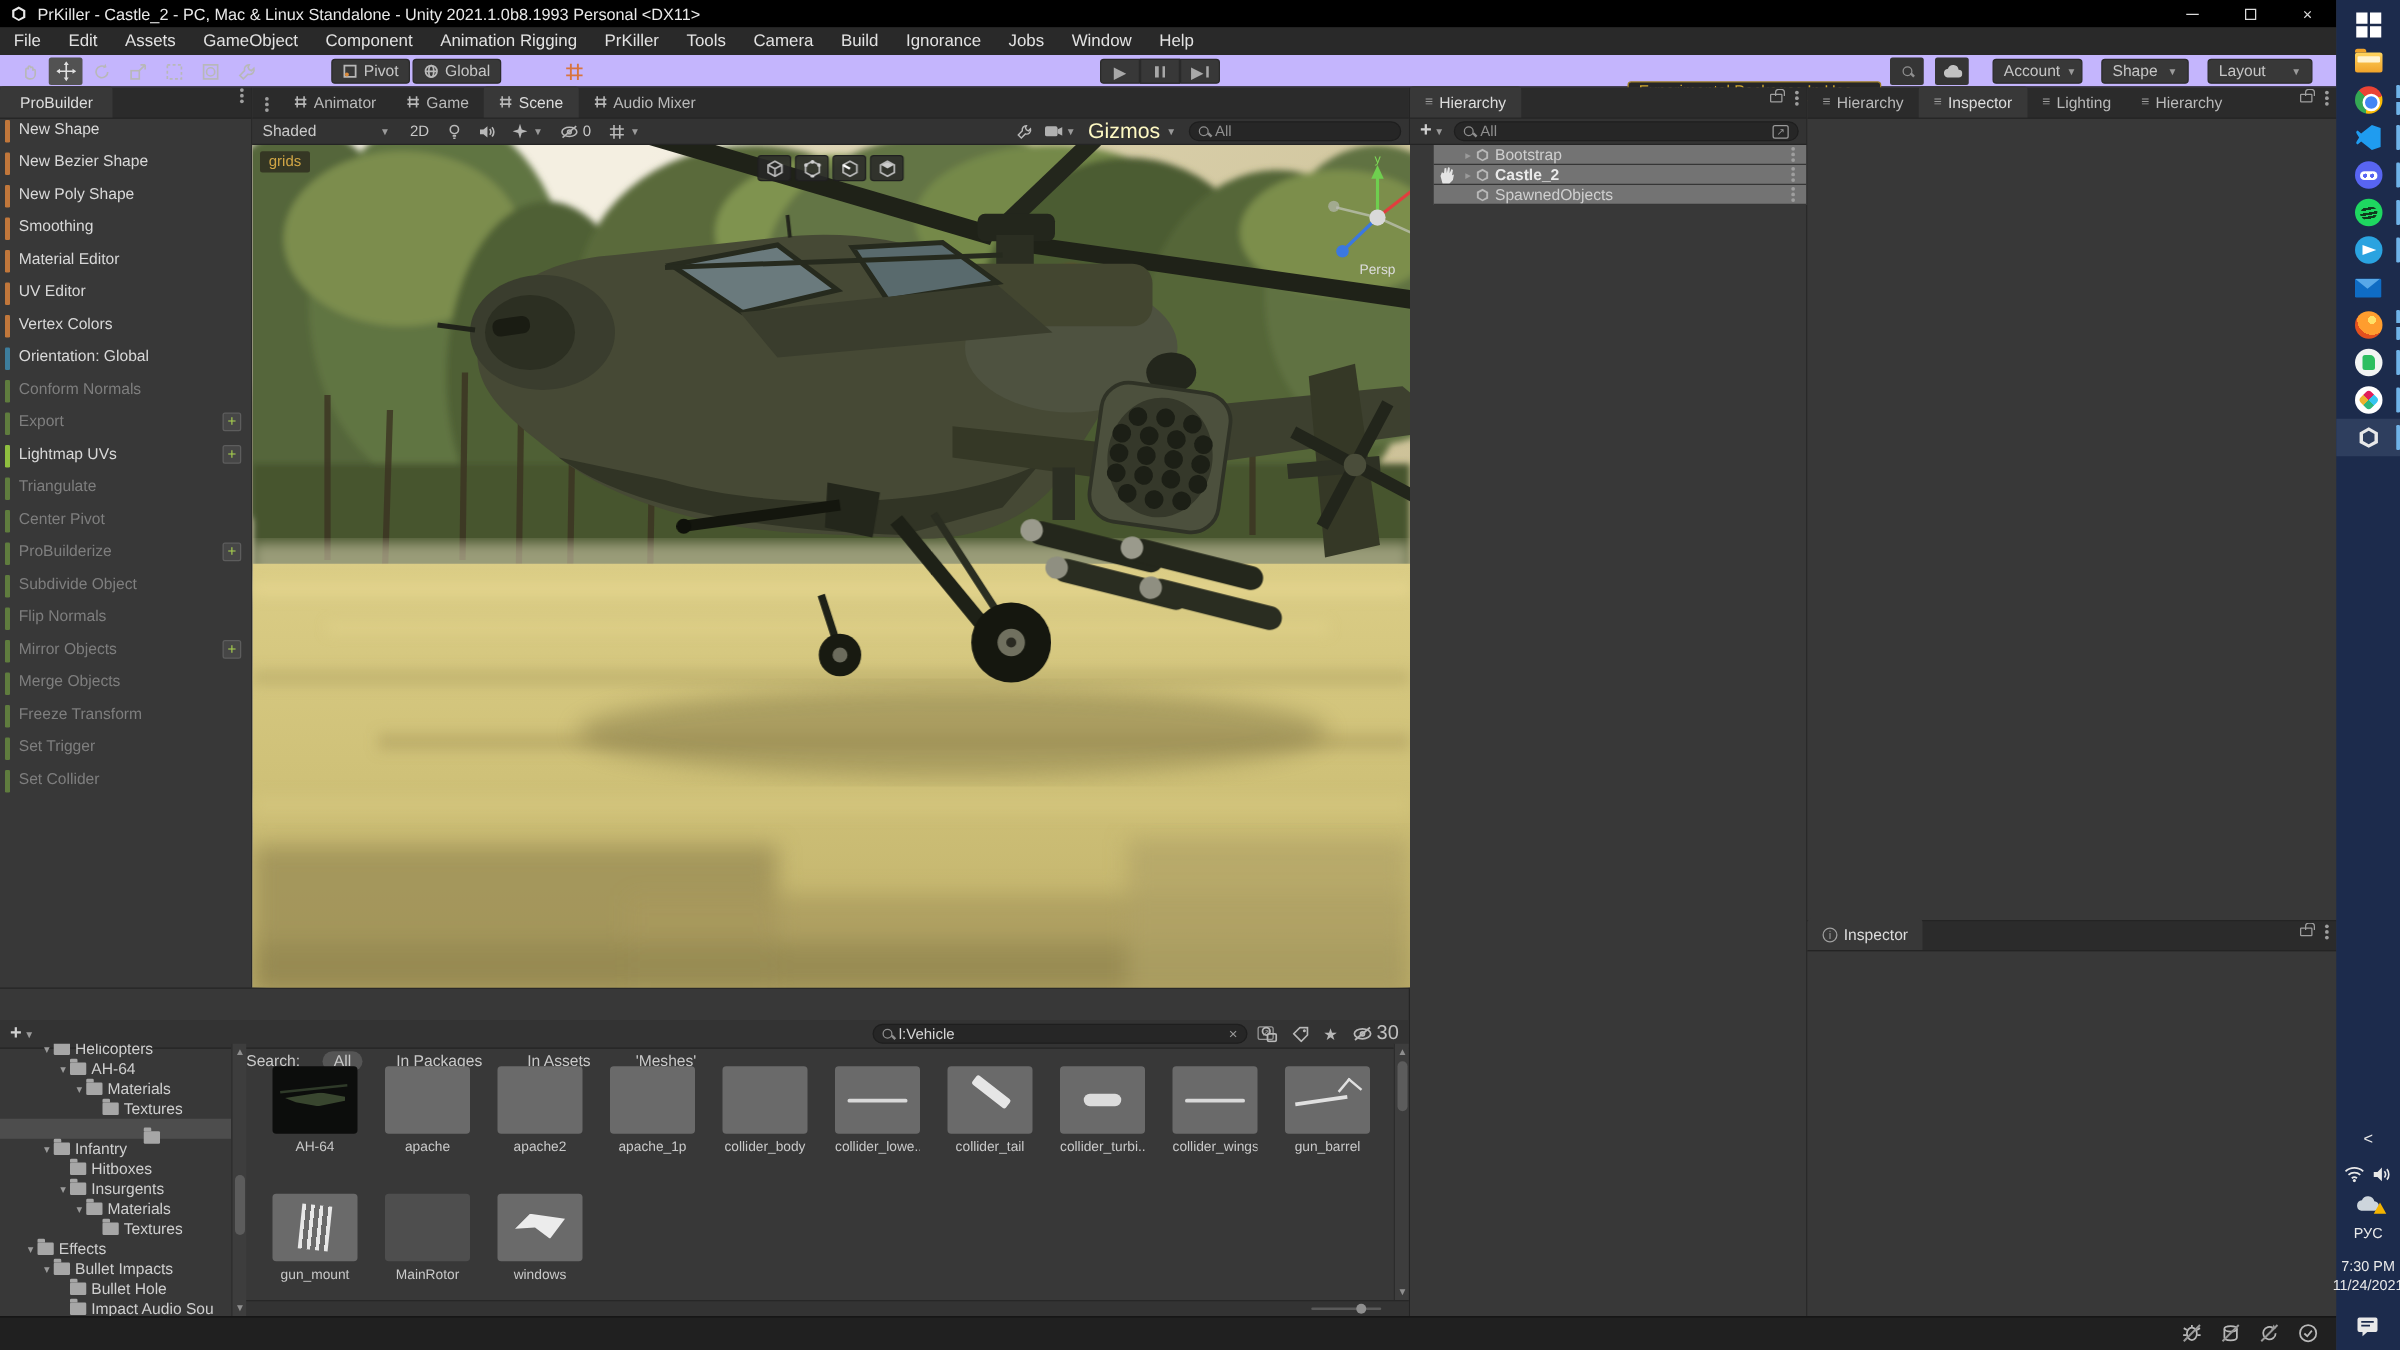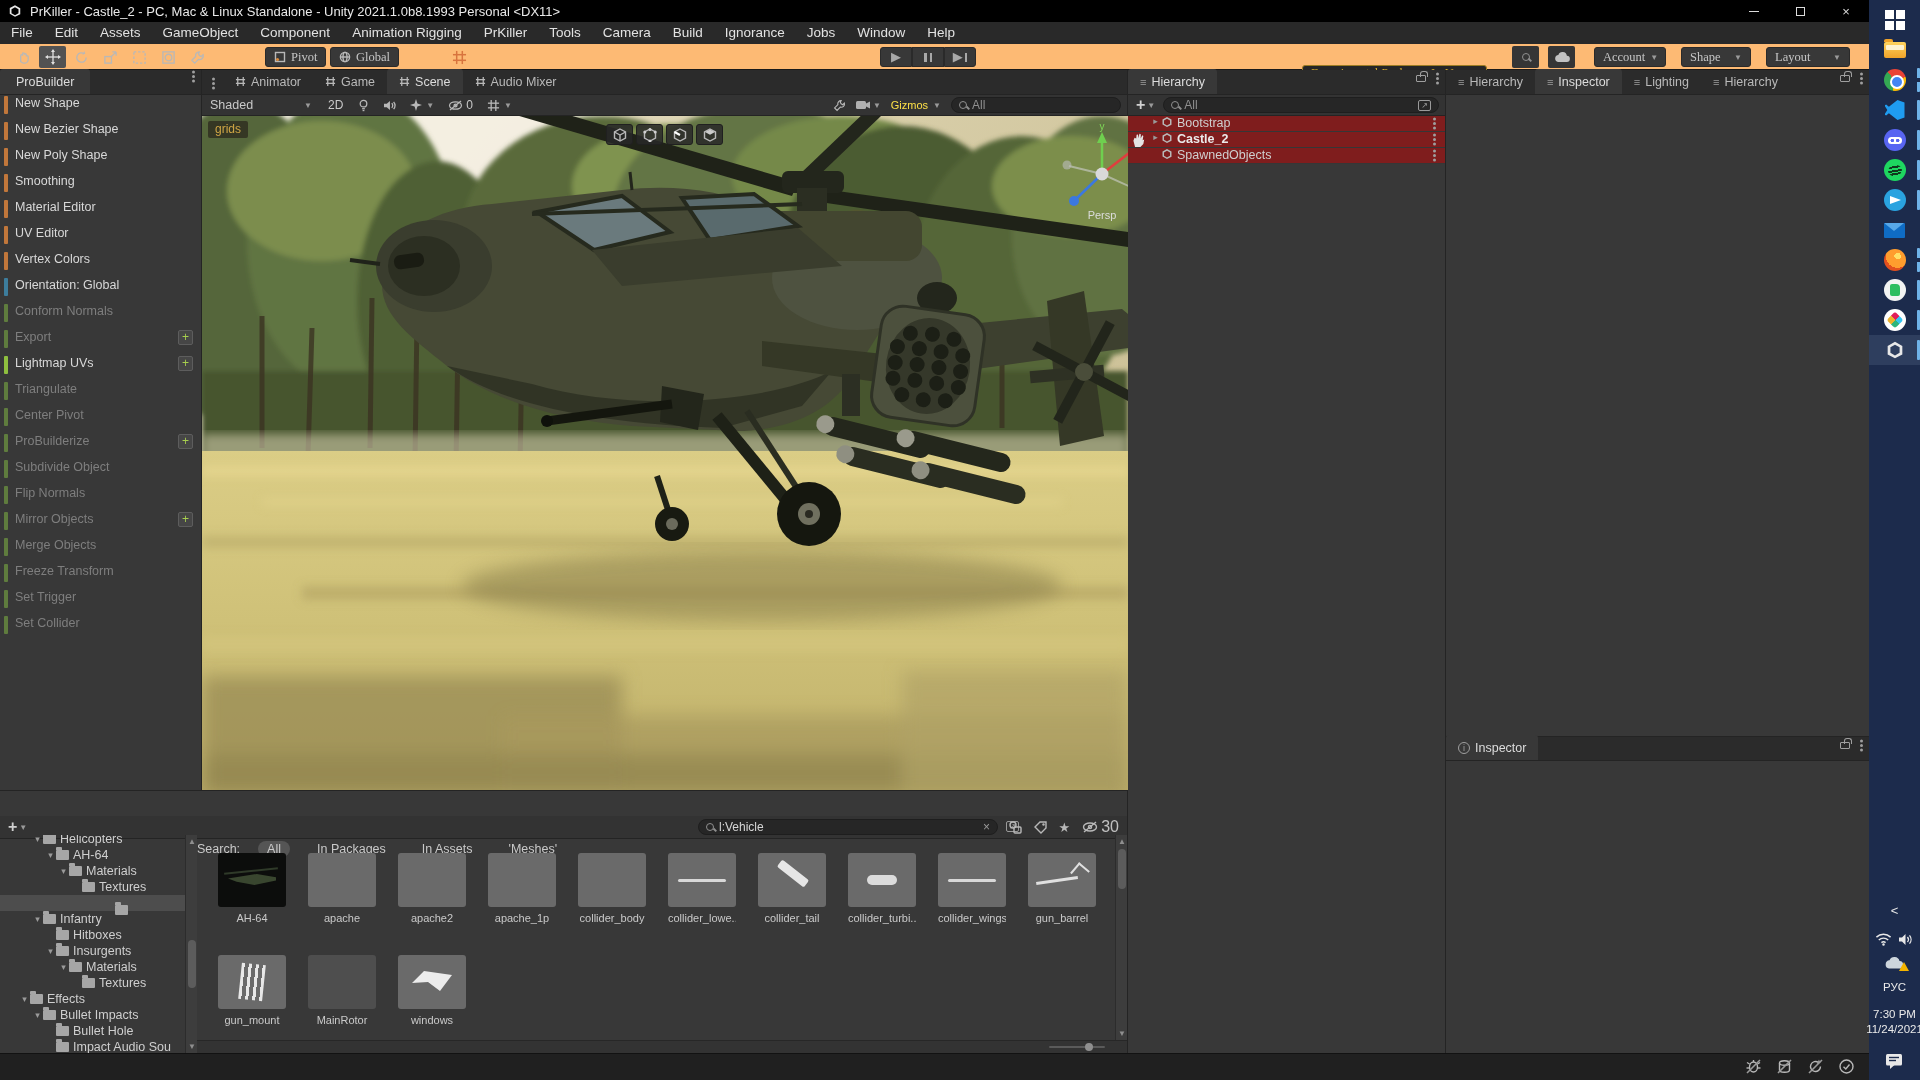--- a/index.html
+++ b/index.html
@@ -12,21 +12,21 @@
   #titlebar { left:0; top:0; width:1869px; height:22px; background:#000; display:flex; align-items:center; color:#e9e9e9; font-size:13px; }
   #titlebar .ulogo { margin:0 8px 0 8px; }
   .wbtns { position:absolute; right:0; top:0; height:22px; display:flex; }
   .wbtn { width:46px; height:22px; display:flex; align-items:center; justify-content:center; color:#dcdcdc; font-size:13px; }
   .wbtn .ming { width:10px; height:1px; background:#dcdcdc; }
   .wbtn .maxg { width:9px; height:9px; border:1px solid #dcdcdc; }
 
   #menubar { left:0; top:22px; width:1869px; height:22px; background:#292929; display:flex; align-items:center; }
   .menu-item { padding:0 11px; font-size:13.5px; color:#e2e2e2; height:22px; line-height:22px; }
 
-  #toolbar { left:0; top:44px; width:1869px; height:26px; background:#fdba74; border-bottom:1px solid #191919;font-family:Liberation Serif, serif; }
+  #toolbar { left:0; top:44px; width:1869px; height:26px; background:#c4b5fd; border-bottom:1px solid #191919; }
   .tbtn { position:absolute; top:2px; width:27px; height:22px; border-radius:2px; display:flex; align-items:center; justify-content:center; }
   .tbtn.active { background:#525252; }
   .pillbtn { position:absolute; top:3px; height:20px; background:#383838; border:1px solid #2a2a2a; border-radius:3px;
     display:flex; align-items:center; gap:5px; padding:0 8px; font-size:12.5px; color:#c6c6c6; }
   .playgrp { position:absolute; left:880px; top:3px; display:flex; }
   .pbtn { width:32px; height:20px; background:#383838; border:1px solid #2a2a2a; display:flex; align-items:center; justify-content:center; color:#a8a8a8; }
   .pbtn:first-child{ border-radius:3px 0 0 3px; } .pbtn:last-child{ border-radius:0 3px 3px 0; }
   #exp-pkg { position:absolute; left:1302px; top:21px; height:16px; border:1px solid #9c7c22; border-radius:3px; color:#cfa62f;
     font-size:12.5px; display:flex; align-items:center; gap:6px; padding:0 8px; background:#262626; }
   .ddarrow { font-size:8px; color:#9a9a9a; } #exp-pkg .ddarrow{ color:#cfa62f; }
@@ -69,21 +69,21 @@
   
   #scenepanel { left:202px; top:70px; width:926px; height:720px; border-right:1px solid #242424; }
   #viewport { position:absolute; left:0; top:46px; width:926px; height:674px; overflow:hidden; background:#cfc49c; }
   .ov-chip { position:absolute; left:6px; top:5px; background:rgba(45,42,30,0.78); color:#cfa545; font-size:12px; padding:1px 7px 2px; border-radius:2px; }
   .ov-modes { position:absolute; left:404px; top:8px; display:flex; gap:3px; }
   .ov-mode { width:27px; height:21px; background:rgba(40,40,40,0.85); border:1px solid #202020; border-radius:3px; display:flex; align-items:center; justify-content:center; }
   #gizmo { position:absolute; left:845px; top:8px; }
 
   
   #hierarchy { left:1128px; top:70px; width:318px; height:983px; border-right:1px solid #242424; }
-  .hrow { position:relative; height:16px; background:#7f1d1d; border-bottom:1px solid #363636; display:flex; align-items:flex-start; font-size:12.5px; color:#cfcfcf; padding-left:22px; }
+  .hrow { position:relative; height:16px; background:#737373; border-bottom:1px solid #363636; display:flex; align-items:center; font-size:12.5px; color:#cfcfcf; padding-left:22px;margin-left:19px; }
   .hrow .cur { visibility:hidden; position:absolute; left:4px; top:1px; width:14px; height:14px; background:#e4e4e4;
     clip-path:polygon(22% 100%, 10% 55%, 18% 34%, 30% 40%, 33% 12%, 43% 10%, 46% 38%, 53% 6%, 63% 9%, 62% 40%, 73% 16%, 81% 21%, 76% 52%, 87% 47%, 81% 78%, 60% 100%); }
   .hrow.f-cursor .cur { visibility:visible; }
   .hrow.f-bold span.hlabel { font-weight:bold; color:#eaeaea; }
   .hrow .kebab { position:absolute; right:9px; top:6px; }
   .hlabel { margin-left:4px; }
 
   
   #rightpanel { left:1446px; top:70px; width:423px; height:983px; }
   #inspector2strip { position:absolute; left:0; top:666px; right:0; height:25px; background:#2b2b2b; border-top:1px solid #242424; border-bottom:1px solid #242424; display:flex; align-items:flex-end; }
@@ -530,21 +530,21 @@
           </svg>
       </span>
       <span style="display:flex;align-items:center;gap:3px">
         <svg width="14" height="10" viewBox="0 0 14 10">
             <rect x="0" y="1" width="10" height="8" rx="1.5" fill="#b0b0b0"></rect>
             <polygon points="10,3.5 14,1.5 14,8.5 10,6.5" fill="#b0b0b0"></polygon>
           </svg>
         <span class="ddarrow">▼</span>
       </span>
       <span style="display:flex;align-items:center;gap:5px">
-        <span style="color:#fde047;font-size:11px">Gizmos</span>
+        <span style="color:#fef9c3;font-size:17px">Gizmos</span>
           <span class="ddarrow">▼</span>
       </span>
       <span class="searchfield" style="width:170px">
         <span class="mag"></span>
           <span>All</span>
       </span>
     </div>
   </div>
 
   <div id="viewport">

